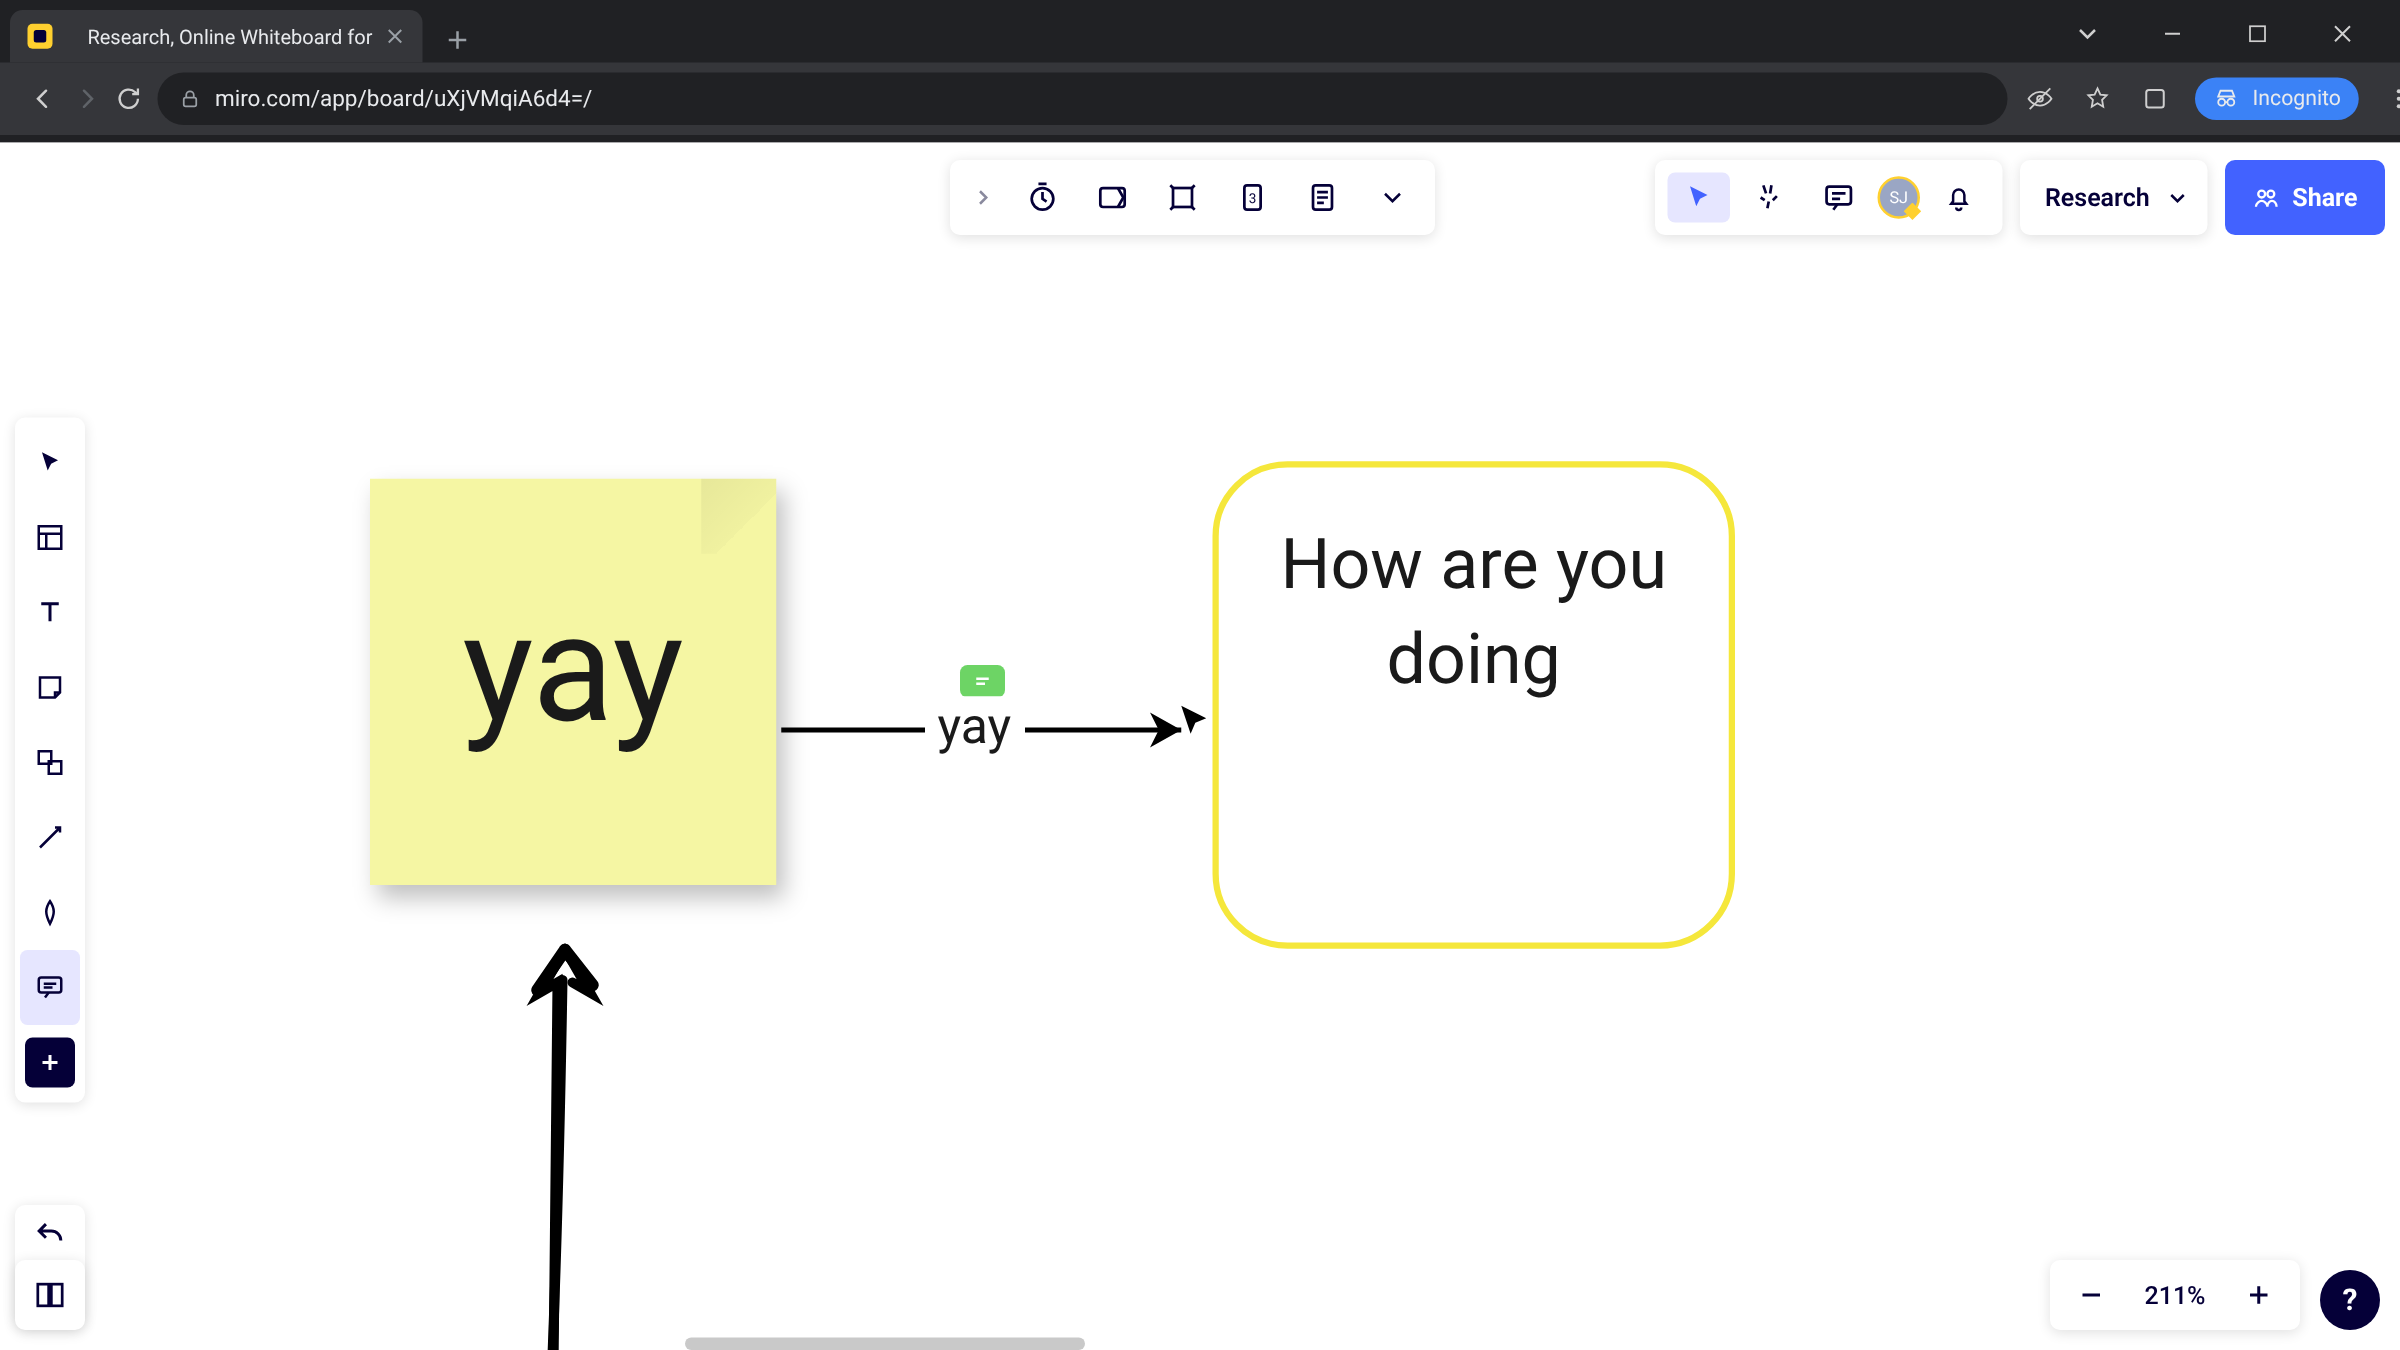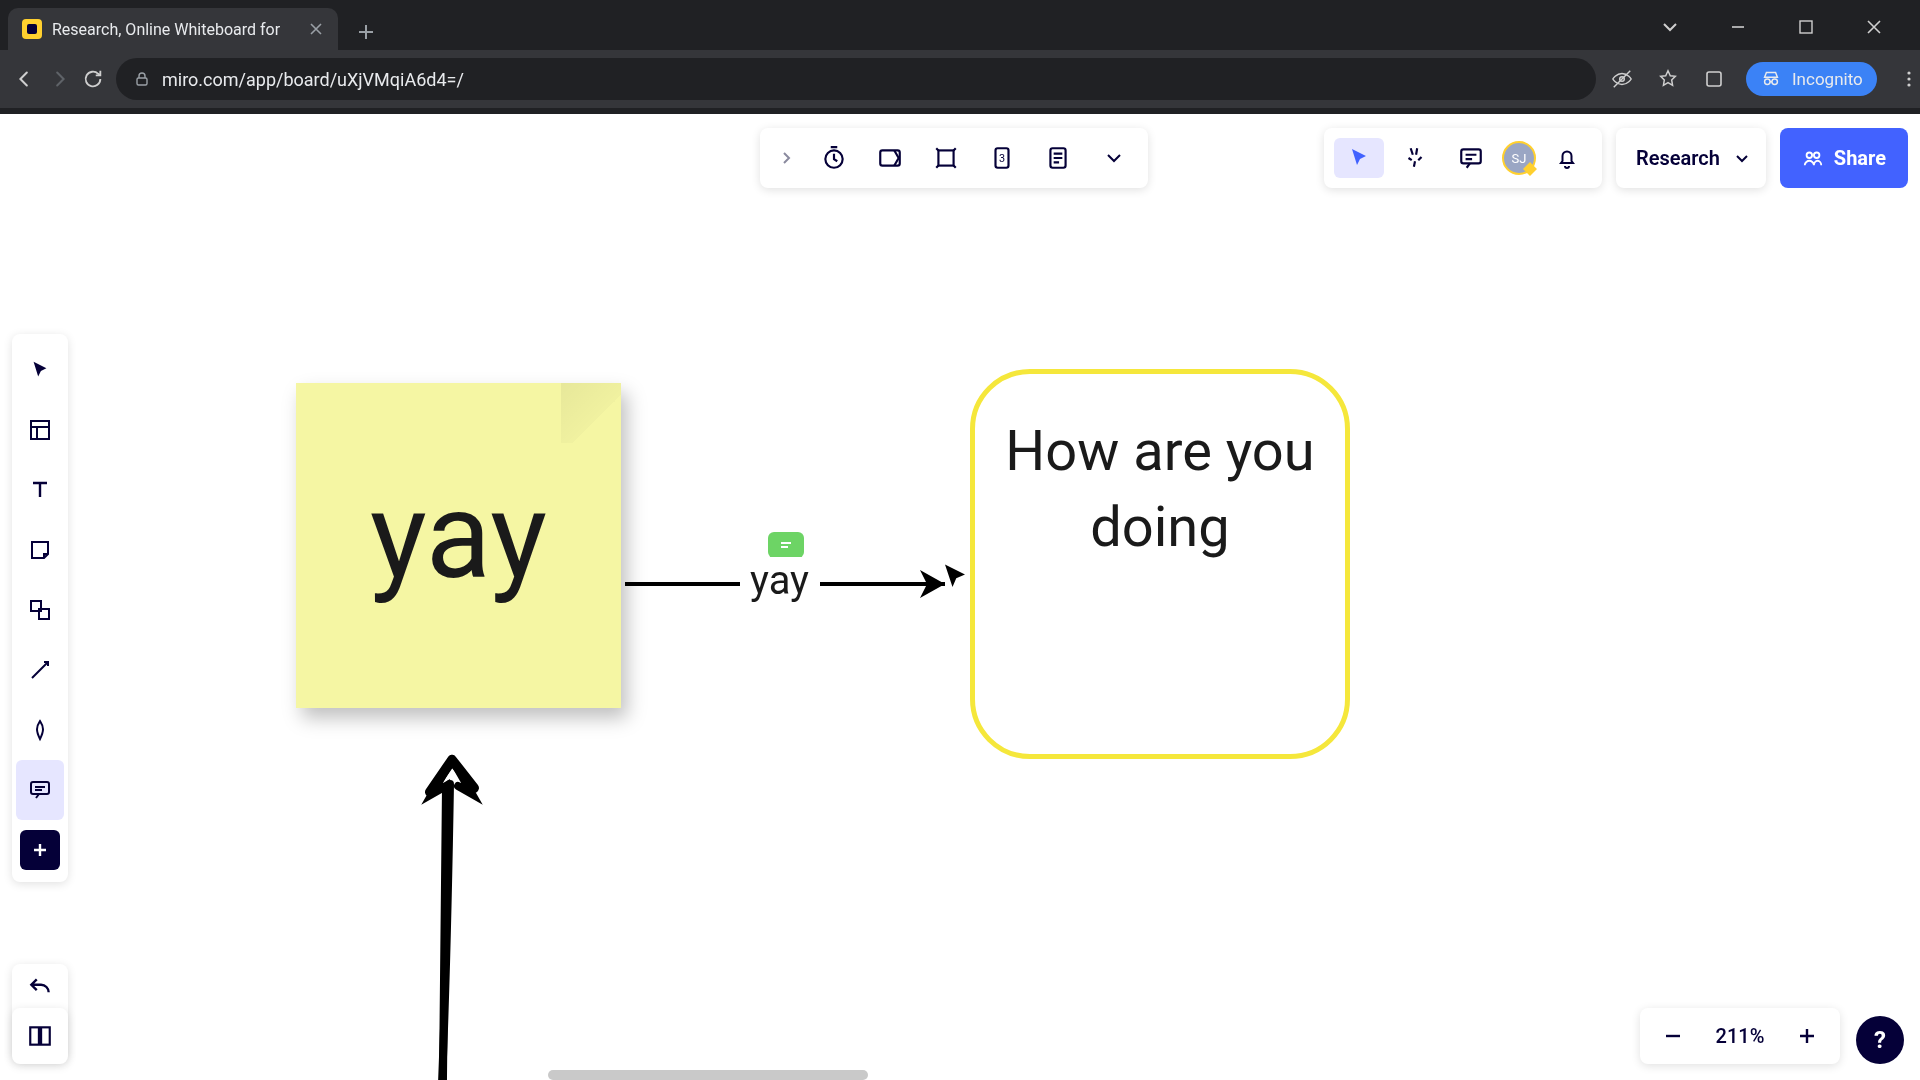--- a/index.html
+++ b/index.html
@@ -1,30 +1,30 @@
 <!DOCTYPE html>
 <html><head>
 <meta charset="utf-8">
 <style>
   * { margin: 0; padding: 0; box-sizing: border-box; font-family: -apple-system, BlinkMacSystemFont, "Segoe UI", Roboto, sans-serif; }
   body { width: 1920px; height: 1080px; overflow: hidden; background: #fff; }
 
   
   .browser-chrome { background: #202124; }
-  .titlebar { height: 50px; display: flex; align-items: flex-end; padding: 0 8px; }
+  .titlebar { height: 50px; display: flex; align-items: flex-end; padding: 0 8px; text-align: right; }
   .tab { display: flex; align-items: center; gap: 10px; background: #35363a; height: 42px; padding: 0 14px; border-radius: 10px 10px 0 0; width: 330px; color: #e8eaed; font-size: 16px; }
   .tab .favicon { width: 20px; height: 20px; background: #ffd02f; border-radius: 4px; display:flex; align-items:center; justify-content:center;}
   .tab .favicon::after{content:""; width:10px;height:10px;background:#050038;border-radius:2px;}
   .tab .title { flex: 1; white-space: nowrap; overflow: hidden; text-overflow: ellipsis; }
   .tab .close { width: 16px; height: 16px; color:#9aa0a6; }
   .newtab { width: 36px; height: 36px; margin-left: 10px; display:flex; align-items:center; justify-content:center; color:#9aa0a6; font-size:22px; border-radius:50%;}
   .win-controls { margin-left: auto; display: flex; gap: 28px; padding: 0 18px 8px 0; color:#cfcfcf; }
   .win-controls .wc { width:40px; height:30px; display:flex; align-items:center; justify-content:center; }
 
-  .addrbar { height: 58px; background:#35363a; display:flex; align-items:center; padding: 0 14px; gap: 12px; }
+  .addrbar { height: 58px; background:#35363a; display:flex; align-items:center; padding: 0 24px; gap: 12px; }
   .nav-btn { width: 36px; height: 36px; display:flex; align-items:center; justify-content:center; color:#cfcfcf; border-radius:50%; }
   .nav-btn.disabled { color:#5f6368; }
   .omnibox { flex: 0 0 1480px; height: 42px; background:#202124; border-radius: 21px; display:flex; align-items:center; padding: 0 18px; gap: 12px; color:#e8eaed; font-size: 18px;}
   .omnibox .lock { color:#9aa0a6; }
   .omnibox .url { flex:1; }
   .addr-right { margin-left: auto; display:flex; align-items:center; gap: 18px; color:#cfcfcf; }
   .incog-chip { display:flex; align-items:center; gap:10px; background:#3b82f6; padding: 6px 14px; border-radius: 20px; color:#e8eaed; font-size:17px;}
   .addr-right .ico { width:28px;height:28px; display:flex;align-items:center;justify-content:center;}
 
   .separator { height: 6px; background:#202124; }
@@ -71,21 +71,21 @@
   .zoom { position:absolute; right:80px; bottom:16px; height:56px; background:#fff; border-radius:8px; box-shadow:0 2px 10px rgba(0,0,0,.12); display:flex; align-items:center; padding: 0 10px; gap: 4px;}
   .zoom .zb { width:46px;height:46px; display:flex;align-items:center;justify-content:center; color:#050038; font-size:28px;}
   .zoom .zv { width:80px; text-align:center; font-size:20px; color:#050038; font-weight:500;}
   .help { position:absolute; right:16px; bottom:16px; width:48px;height:48px; background:#050038; color:#fff; border-radius:50%; display:flex;align-items:center;justify-content:center; font-size:24px; font-weight:700;}
 
   
   .sticky { position:absolute; left:296px; top:269px; width:325px; height:325px; background:#f5f6a3; box-shadow: 6px 10px 18px rgba(0,0,0,.25); display:flex; align-items:center; justify-content:center;}
   .sticky .folded { position:absolute; top:0; right:0; width:60px;height:60px; background: linear-gradient(135deg, rgba(0,0,0,.06) 0%, rgba(0,0,0,.02) 60%, transparent 60%);}
   .sticky-text { font-size: 120px; color:#1a1a1a; font-weight:400; line-height:1; transform: translateY(-10px);}
   
-  .rounded-shape { position:absolute; left:970px; top:255px; width:380px; height:390px; border:5px solid #f5e73b; border-radius: 60px; display:flex; align-items:flex-start; justify-content:center; padding-top: 40px;}
+  .rounded-shape { position:absolute; left:970px; top:255px; width:418px; height:390px; border:5px solid #f5e73b; border-radius: 60px; display:flex; align-items:flex-start; justify-content:center; padding-top: 40px;}
   .rounded-shape .txt { font-size: 56px; line-height:1.35; color:#1a1a1a; text-align:center;}
 
   .h-arrow { position:absolute; left:625px; top:450px; width:350px; height:40px; }
   .h-arrow svg { width:100%; height:100%; overflow:visible; }
   .conn-label { position:absolute; left:746px; top:443px; font-size:40px; color:#1a1a1a; background:#fff; padding:0 4px; }
   .conn-comment { position:absolute; left:768px; top:418px; width:36px;height:26px; background:#6dd465; border-radius:6px; display:flex; align-items:center; justify-content:center;}
   .conn-comment svg { width:16px;height:16px; color:#fff;}
 
   .up-arrow { position:absolute; left:402px; top:640px; width:100px; height:420px; }
 

